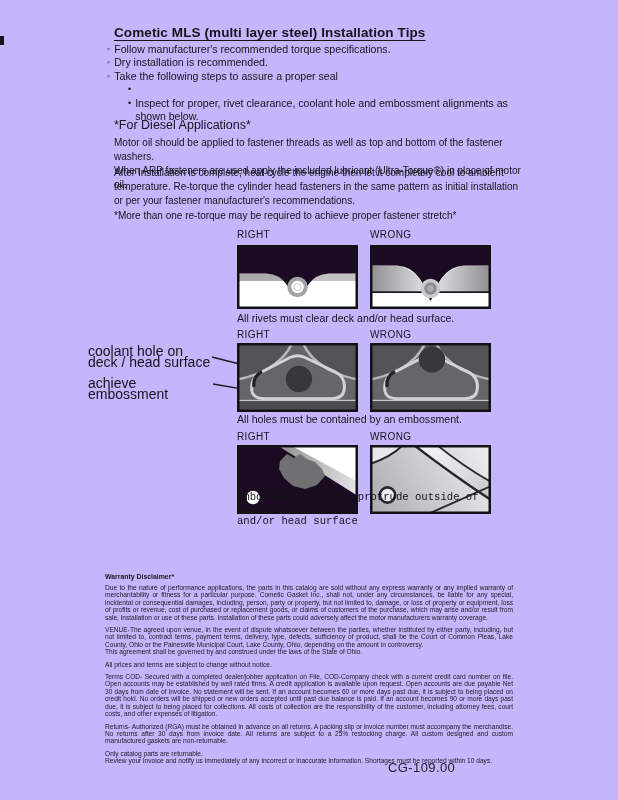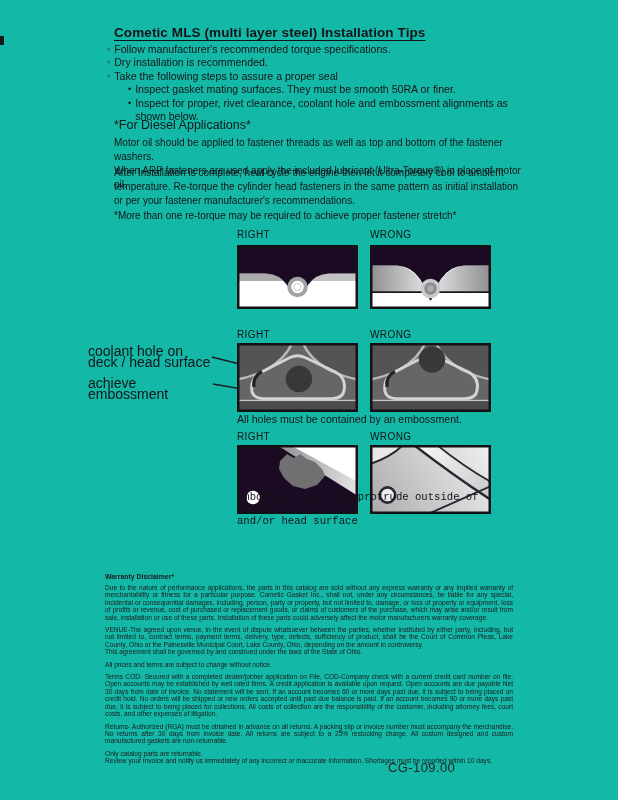--- a/index.html
+++ b/index.html
@@ -1,17 +1,17 @@
 <!DOCTYPE html>
 <html><head>
 <meta charset="utf-8">
 <style>
   html,body { margin:0; padding:0; background:#ffffff; }
   .page {
-    position:relative; width:618px; height:800px; background:#14b8a6;
+    position:relative; width:618px; height:800px; background:#c4b5fd;
     font-family:"Liberation Sans", sans-serif; color:#151518; overflow:hidden;
   }
   .abs { position:absolute; }
   .preline { white-space:pre-line; }
 
   .scan-mark { left:0; top:36px; width:4px; height:9px; background:#17171a; }
 
   .title {
     left:114px; top:25px; font-size:13.5px; font-weight:bold;
     text-decoration:underline; text-underline-offset:3px; letter-spacing:0.1px;
@@ -62,21 +62,20 @@
     <div class="b-item">
       <span class="marker">◦</span>
       <span>Dry installation is recommended.</span>
     </div>
     <div class="b-item">
       <span class="marker">◦</span>
       <span>Take the following steps to assure a proper seal</span>
     </div>
     <div class="b-item b-sub">
       <span class="marker">•</span>
-      <span>Inspect gasket mating surfaces.  They must be smooth 50RA or finer.</span>
     </div>
     <div class="b-item b-sub">
       <span class="marker">•</span>
       <span>Inspect for proper, rivet clearance, coolant hole and embossment alignments as shown below.</span>
     </div>
   </div>
 
   <div class="abs diesel-h">*For Diesel Applications*</div>
   <div class="abs para p1 preline">Motor oil should be applied to fastener threads as well as top and bottom of the fastener washers.
 When ARP fasteners are used apply the included lubricant (Ultra-Torque®) in place of motor oil.</div>
@@ -116,20 +115,21 @@
       <path d="M0,20.5 H27 Q43,23 52,38 Q56,45 59,47.5 L0,47.5 Z" fill="url(#g1wl)"></path>
       <path d="M121,20.5 H94 Q78,23 69,38 Q65,45 62,47.5 L121,47.5 Z" fill="url(#g1wr)"></path>
       <rect x="0" y="46.3" width="121" height="1.7" fill="#15151a"></rect>
       <path d="M0,0 H121 V20.5 H94 Q79,21.5 71,34 Q64,45 62.5,51 Q61.5,55.5 60.5,55.5 Q59.5,55.5 58.5,51 Q57,45 50,34 Q42,21.5 27,20.5 H0 Z" fill="#1a0a22"></path>
       <circle cx="60.5" cy="43.5" r="8" fill="#8d8d8f" stroke="#cacacc" stroke-width="3.6"></circle>
       <circle cx="60.5" cy="43.5" r="3.2" fill="#adadaf"></circle>
       <rect x="1.25" y="1.25" width="118.5" height="61.5" fill="none" stroke="#121216" stroke-width="2.5"></rect>
     </svg>
   </div>
 
+  <div class="abs cap" style="left:237px; top:313px;">All rivets must clear deck and/or head surface.</div>
 
   <div class="abs rw-label" style="left:237px; top:329px;">RIGHT</div>
   <div class="abs rw-label" style="left:370px; top:329px;">WRONG</div>
 
   <div class="abs ann ann1 preline">coolant hole on
 deck / head surface</div>
   <div class="abs ann ann2">achieve embossment</div>
 
   <svg class="abs" style="left:205px; top:350px;" width="110" height="48" viewBox="0 0 110 48">
     <line x1="7" y1="7" x2="93" y2="29" stroke="#1a1a1e" stroke-width="1.3"></line>

